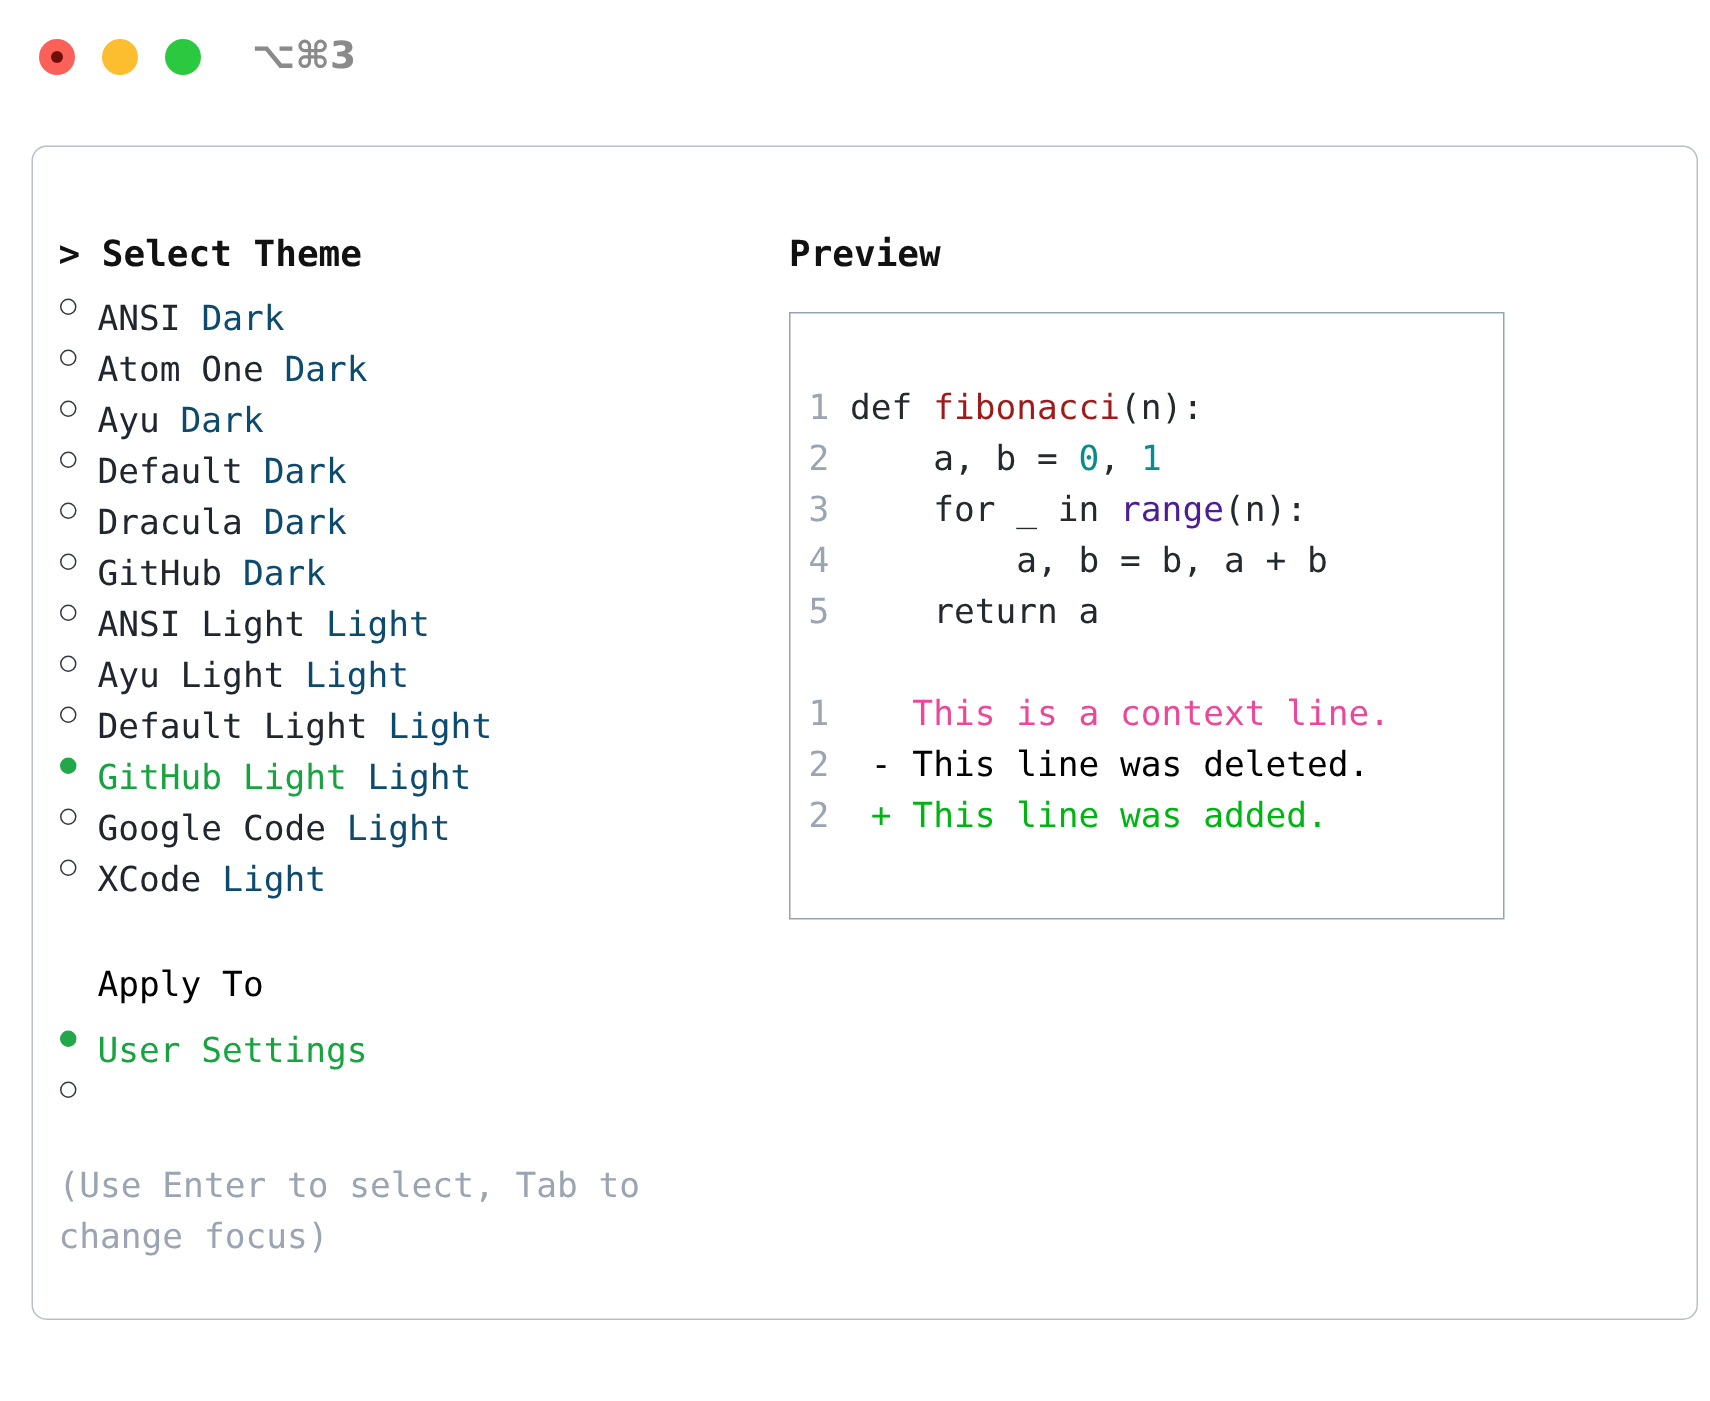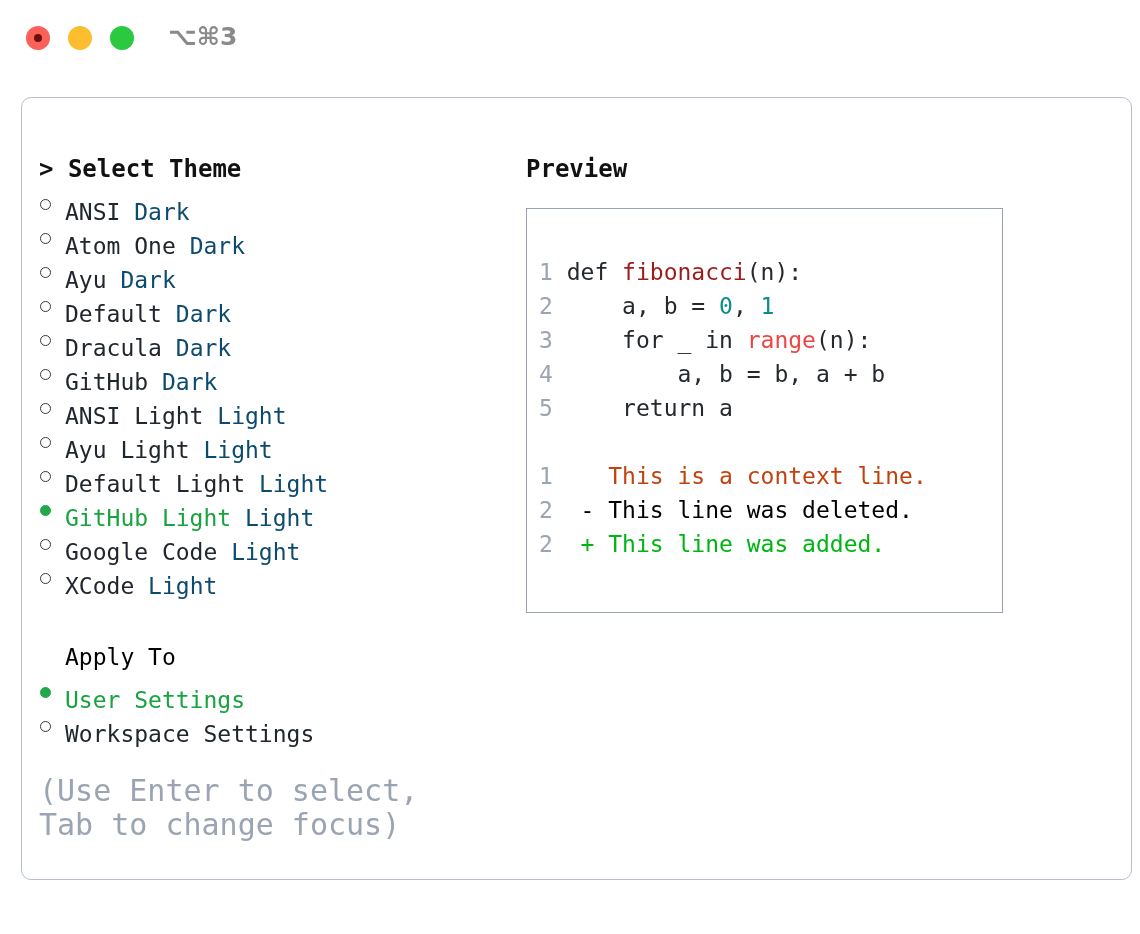--- a/index.html
+++ b/index.html
@@ -131,21 +131,21 @@
   .section-gap { height: 46px; }
   .apply-head {
     font-size: 23px;
     color: #000000;
     line-height: 34px;
     padding-left: 26px;
     white-space: pre;
   }
   .hint {
     margin-top: 32px;
-    font-size: 30px;
+    font-size: 23px;
     line-height: 34px;
     color: #9aa4b2;
     width: 410px;
     white-space: normal;
   }
 
   
   .right-col {
     position: absolute;
     left: 504px;
@@ -168,22 +168,22 @@
     top: 46px;
     font-size: 23px;
     line-height: 34px;
     white-space: pre;
   }
   .cline { display: block; height: 34px; white-space: pre; }
   .lnum { color: #9aa4b2; }
   .plain { color: #24292e; }
   .fn   { color: #9e1b1b; }
   .num  { color: #098c8c; }
-  .blue { color: #ef4444; }
-  .ctx  { color: #c2410c; }
+  .blue { color: #4c1d95; }
+  .ctx  { color: #ec4899; }
   .del  { color: #000000; }
   .add  { color: #00b512; }
   .blank { display:block; height: 34px; }
 </style>
 </head>
 <body>
 
 <div class="window">
 
   <div class="titlebar">
@@ -213,21 +213,21 @@
           <div class="row selected"><span class="bullet"></span><span class="label">GitHub Light </span><span class="variant">Light</span></div>
           <div class="row"><span class="bullet"></span><span class="label">Google Code </span><span class="variant">Light</span></div>
           <div class="row"><span class="bullet"></span><span class="label">XCode </span><span class="variant">Light</span></div>
         </div>
 
       <div class="section-gap"></div>
 
       <div class="apply-head">Apply To</div>
       <div id="apply-list">
           <div class="row selected"><span class="bullet"></span><span class="label">User Settings</span></div>
-          <div class="row"><span class="bullet"></span><span class="label">Workspace Settings</span></div>
+          <div class="row"><span class="bullet"></span></div>
         </div>
 
       <div class="hint">(Use Enter to select, Tab to change focus)</div>
     </div>
 
     <div class="right-col">
       <div class="col-head">Preview</div>
 
       <div class="preview-box">
         <div class="code" id="code-block"><span class="cline"><span class="lnum">1 </span><span class="plain">def </span><span class="fn">fibonacci</span><span class="plain">(n):</span></span><span class="cline"><span class="lnum">2 </span><span class="plain">    a, b = </span><span class="num">0</span><span class="plain">, </span><span class="num">1</span></span><span class="cline"><span class="lnum">3 </span><span class="plain">    for _ in </span><span class="blue">range</span><span class="plain">(n):</span></span><span class="cline"><span class="lnum">4 </span><span class="plain">        a, b = b, a + b</span></span><span class="cline"><span class="lnum">5 </span><span class="plain">    return a</span></span><span class="blank"> </span><span class="cline"><span class="lnum">1 </span><span class="ctx">   This is a context line.</span></span><span class="cline"><span class="lnum">2 </span><span class="del"> - This line was deleted.</span></span><span class="cline"><span class="lnum">2 </span><span class="add"> + This line was added.</span></span></div>

